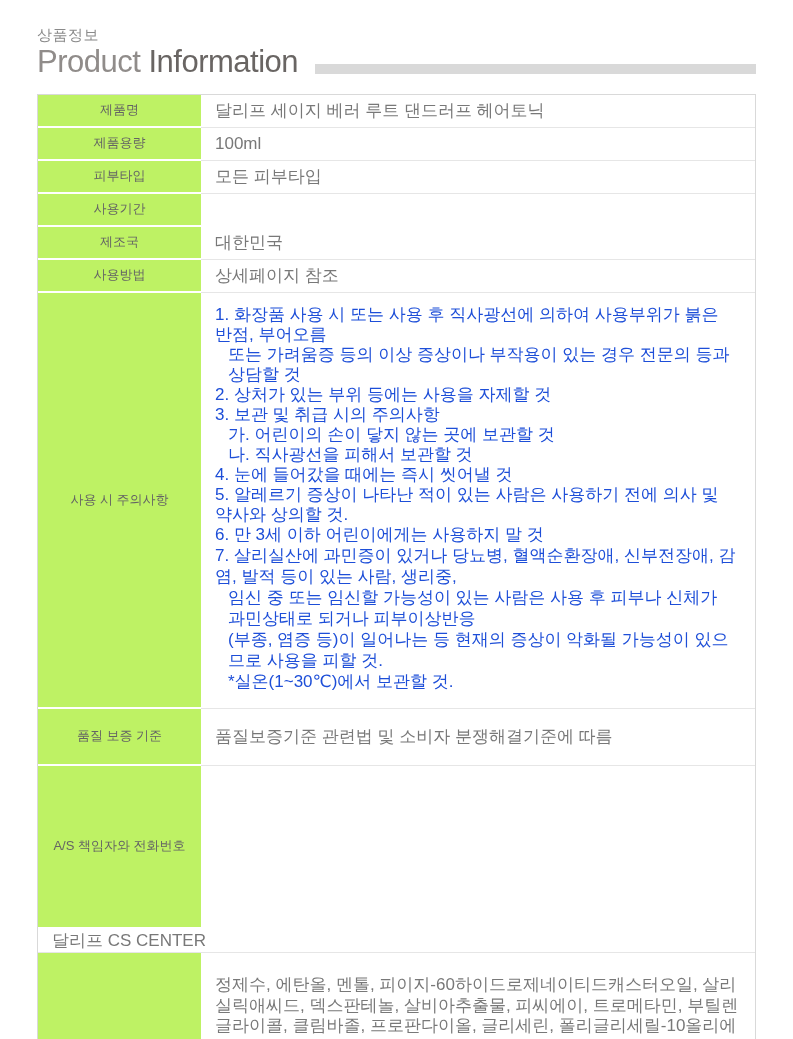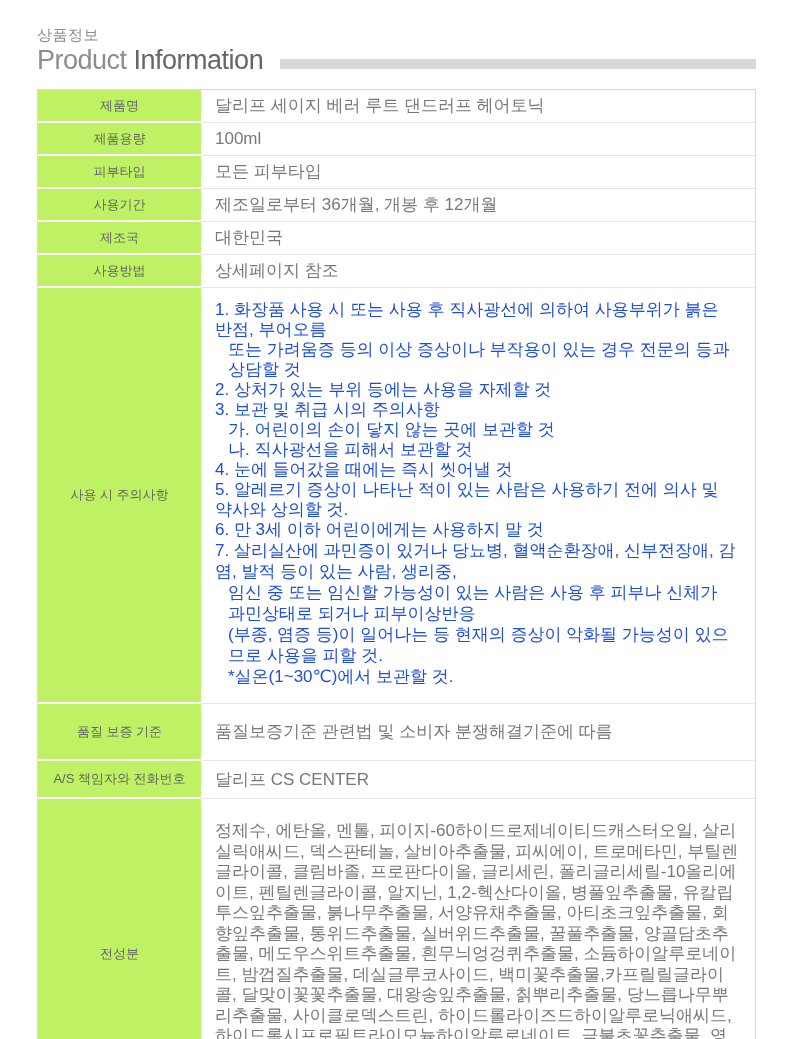--- a/index.html
+++ b/index.html
@@ -23,21 +23,21 @@
     letter-spacing: 0.5px;
   }
   .title-row {
     display: flex;
     align-items: flex-end;
     margin-top: 1px;
     margin-bottom: 15px;
   }
   .title {
     margin: 0;
-    font-size: 27px;
+    font-size: 31px;
     font-weight: 400;
     line-height: 1.05;
     letter-spacing: -0.5px;
     white-space: nowrap;
   }
   .title .t1 { color: #908c8a; }
   .title .t2 { color: #696563; }
   .title-bar {
     flex: 1;
     height: 10px;
@@ -74,21 +74,21 @@
     box-sizing: border-box;
     padding: 0 18px 0 14px;
     border-bottom: 1px solid #e6e6e6;
     word-break: break-all;
     line-height: 1.4;
   }
   .row:last-child .cell-label,
   .row:last-child .cell-value { border-bottom: none; }
   .row.simple  { min-height: 33px; }
   .row.quality { min-height: 57px; justify-content: flex-end; }
-  .row.as      { min-height: 38px; }
+  .row.as      { min-height: 38px; flex-direction: column; }
   .cell-value.multi {
     display: block;
     padding: 12px 18px 16px 14px;
   }
   .prec-item {
     margin: 0 0;
     line-height: 20px;
     color: #1d4ed8;
   }
   .prec-item .cont { margin-left: 13px; }
@@ -124,21 +124,20 @@
       <div class="cell-value">100ml</div>
     </div>
 
     <div class="row simple">
       <div class="cell-label">피부타입</div>
       <div class="cell-value">모든 피부타입</div>
     </div>
 
     <div class="row simple">
       <div class="cell-label">사용기간</div>
-      <div class="cell-value">제조일로부터 36개월, 개봉 후 12개월</div>
     </div>
 
 
     <div class="row simple">
       <div class="cell-label">제조국</div>
       <div class="cell-value">대한민국</div>
     </div>
 
     <div class="row simple">
       <div class="cell-label">사용방법</div>

